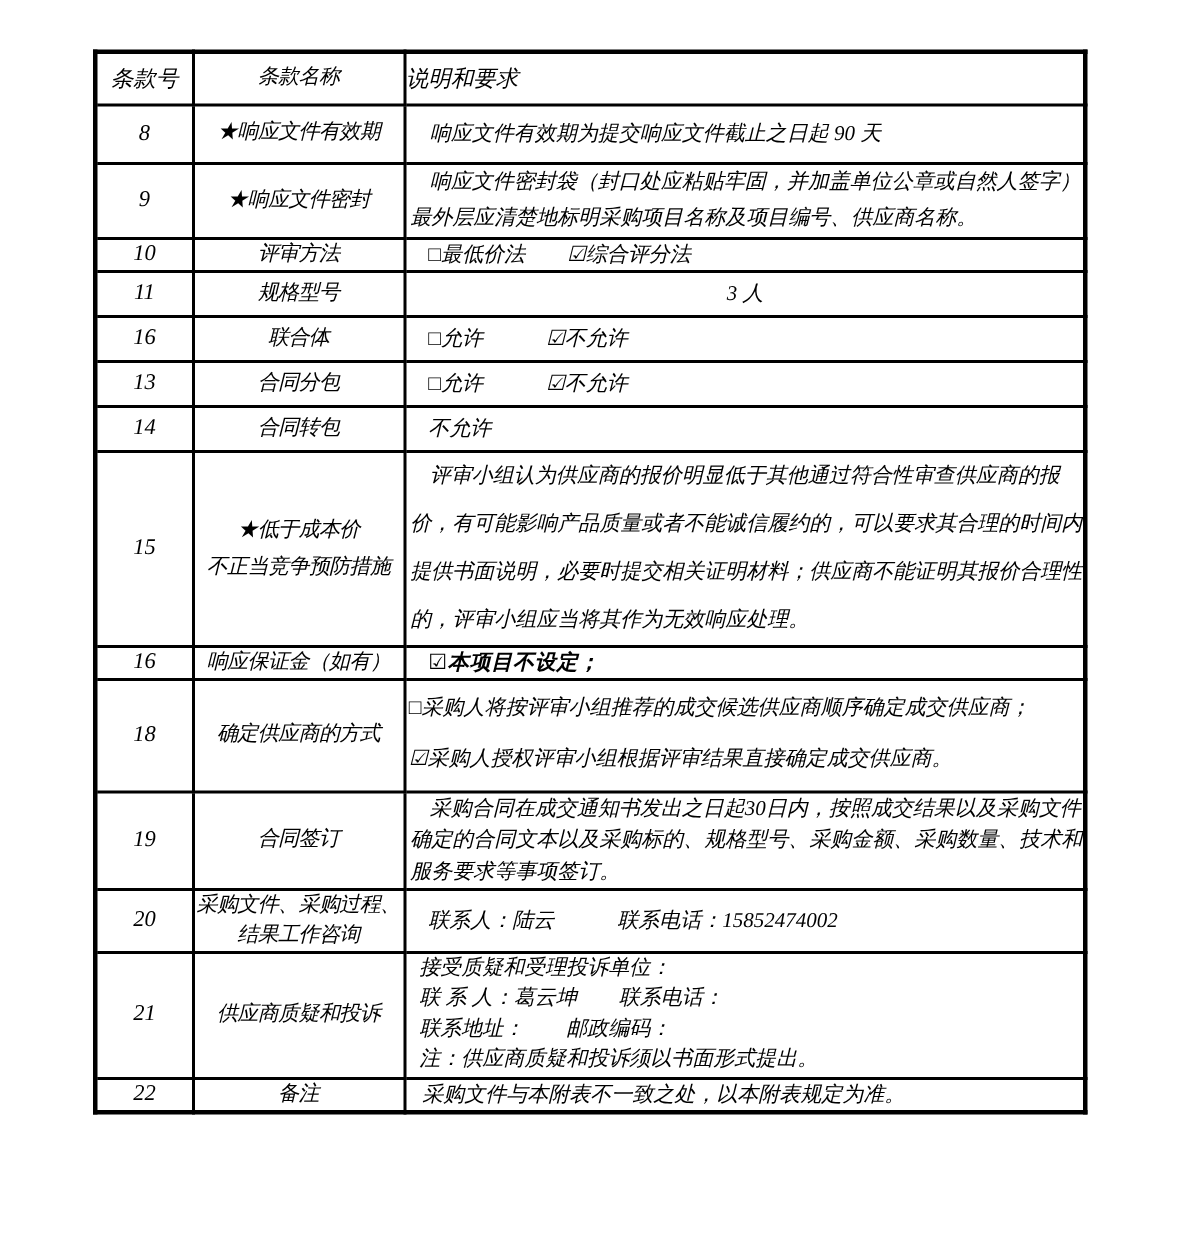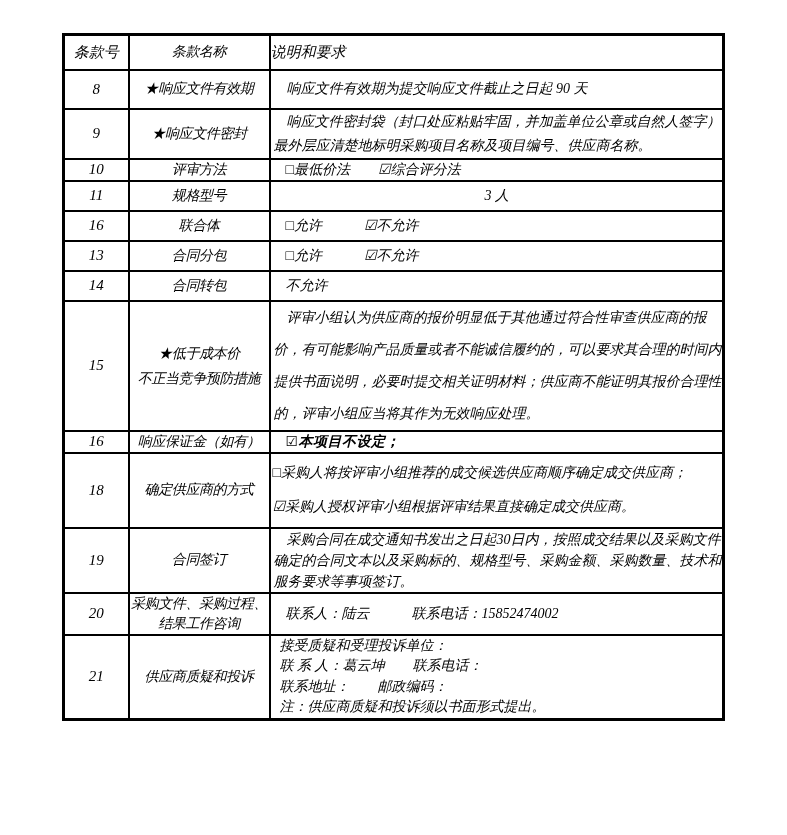--- a/index.html
+++ b/index.html
@@ -190,15 +190,24 @@
           <td class="c2">
             <div class="ln">供应商质疑和投诉</div>
           </td>
           <td class="c3">
             <div class="ln">接受质疑和受理投诉单位：</div>
             <div class="ln">联 系 人：葛云坤　　联系电话：</div>
             <div class="ln">联系地址：　　邮政编码：</div>
             <div class="ln">注：供应商质疑和投诉须以书面形式提出。</div>
           </td>
         </tr>
+        <tr class="r22">
+          <td class="c1">22</td>
+          <td class="c2">
+            <div class="ln">备注</div>
+          </td>
+          <td class="c3">
+            <div class="ln">采购文件与本附表不一致之处，以本附表规定为准。</div>
+          </td>
+        </tr>
       </tbody>
   </table>
 </div>
 
 </body></html>

